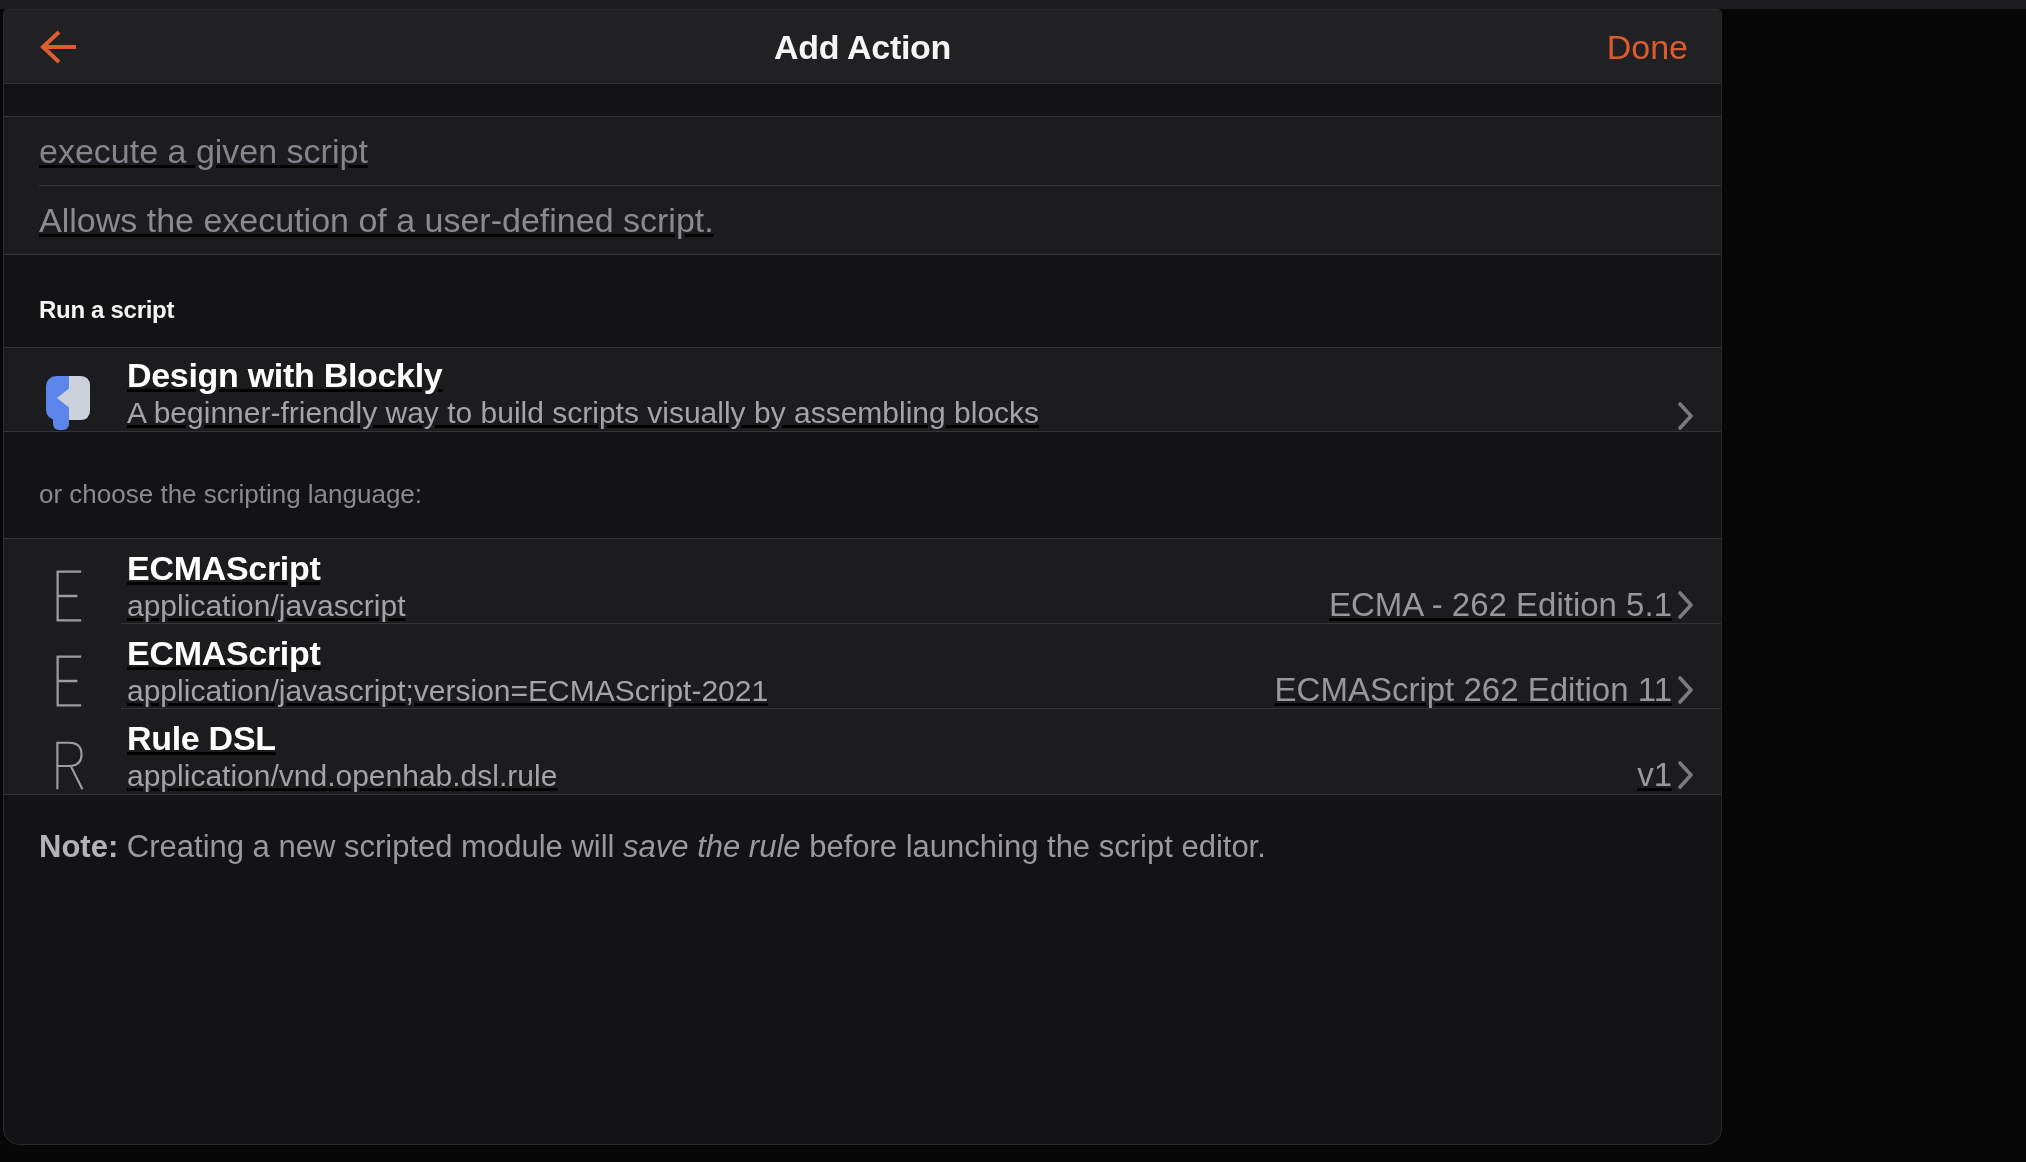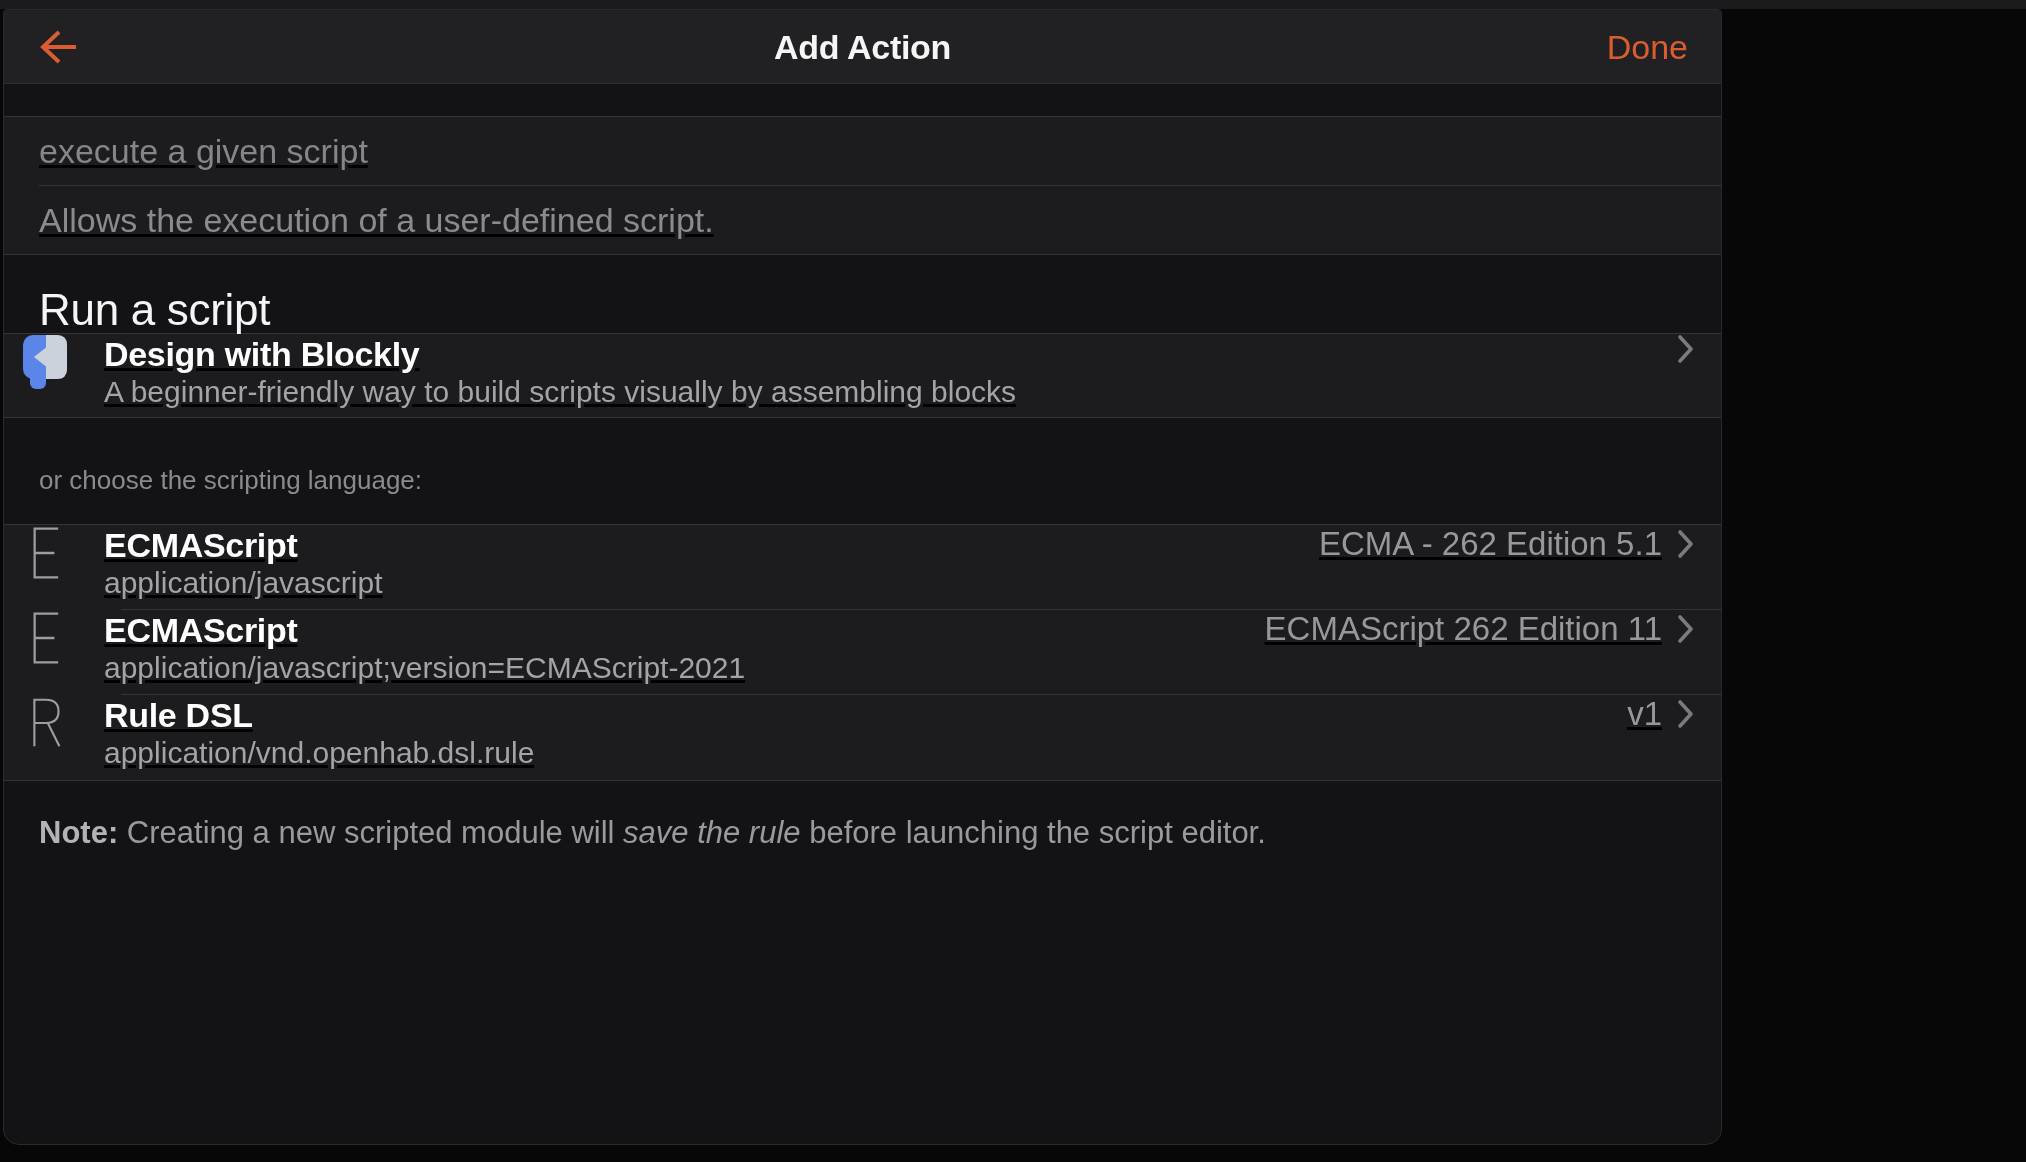--- a/index.html
+++ b/index.html
@@ -51,36 +51,36 @@
     border-top:1px solid var(--hairline);
     border-bottom:1px solid var(--hairline);
     text-decoration:underline;
   }
   .srow{height:68px;display:flex;align-items:center;padding:0 35px;}
   .srow-divider{height:0;border-bottom:1px solid var(--hairline);margin-left:35px;}
   .search-text{color:#85858b;font-size:34px;}
   .desc-text{color:#8a8a8f;font-size:34px;}
   
   .h-then{margin:42px 35px 0;color:var(--text-bright);font-size:44px;font-weight:700;letter-spacing:-0.5px;line-height:50px;}
-  .h-run{margin:36px 35px 4px;color:var(--text-bright);font-size:44px;font-weight:400;letter-spacing:-0.3px;line-height:38px;}
+  .h-run{margin:36px 35px 18px;color:var(--text-bright);font-size:24px;font-weight:700;letter-spacing:-0.3px;line-height:38px;}
   .choose-label{margin:42px 35px 24px;color:var(--text-dim);font-size:26px;line-height:40px;}
   
   .media-row{
-    height:83px;display:flex;align-items:flex-start;
-    padding:0 26px 0 18px;cursor:pointer;position:relative;
+    height:83px;display:flex;align-items:flex-end;
+    padding:0 26px 0 41px;cursor:pointer;position:relative;
   }
   .lang-row{height:85px;}
   .lang-row + .lang-row::before{
     content:"";position:absolute;top:-1px;left:117px;right:0;border-top:1px solid var(--hairline);
   }
   .row-icon{width:46px;flex:0 0 46px;margin-right:36px;display:flex;align-items:center;justify-content:flex-start;}
   .row-body{flex:1 1 auto;min-width:0;display:flex;flex-direction:column;justify-content:center;}
   .row-title{color:#ffffff;font-size:34px;font-weight:700;letter-spacing:-0.3px;line-height:40px;}
   .row-sub{color:var(--text-sub);font-size:30px;line-height:36px;margin-top:0;}
-  .row-after{display:flex;align-items:center;gap:15px;margin-left:24px;white-space:nowrap;}
+  .row-after{display:flex;align-items:center;gap:5px;margin-left:24px;white-space:nowrap;}
   .after-text{color:#97979c;font-size:33px;}
   .chev{flex:0 0 auto;display:block;}
   
   .note{margin:32px 35px 0;color:#99999e;font-size:31px;line-height:40px;}
   .note b{color:#b3b3b6;font-weight:700;}
   .note i{}
 </style>
 </head>
 <body>
 

